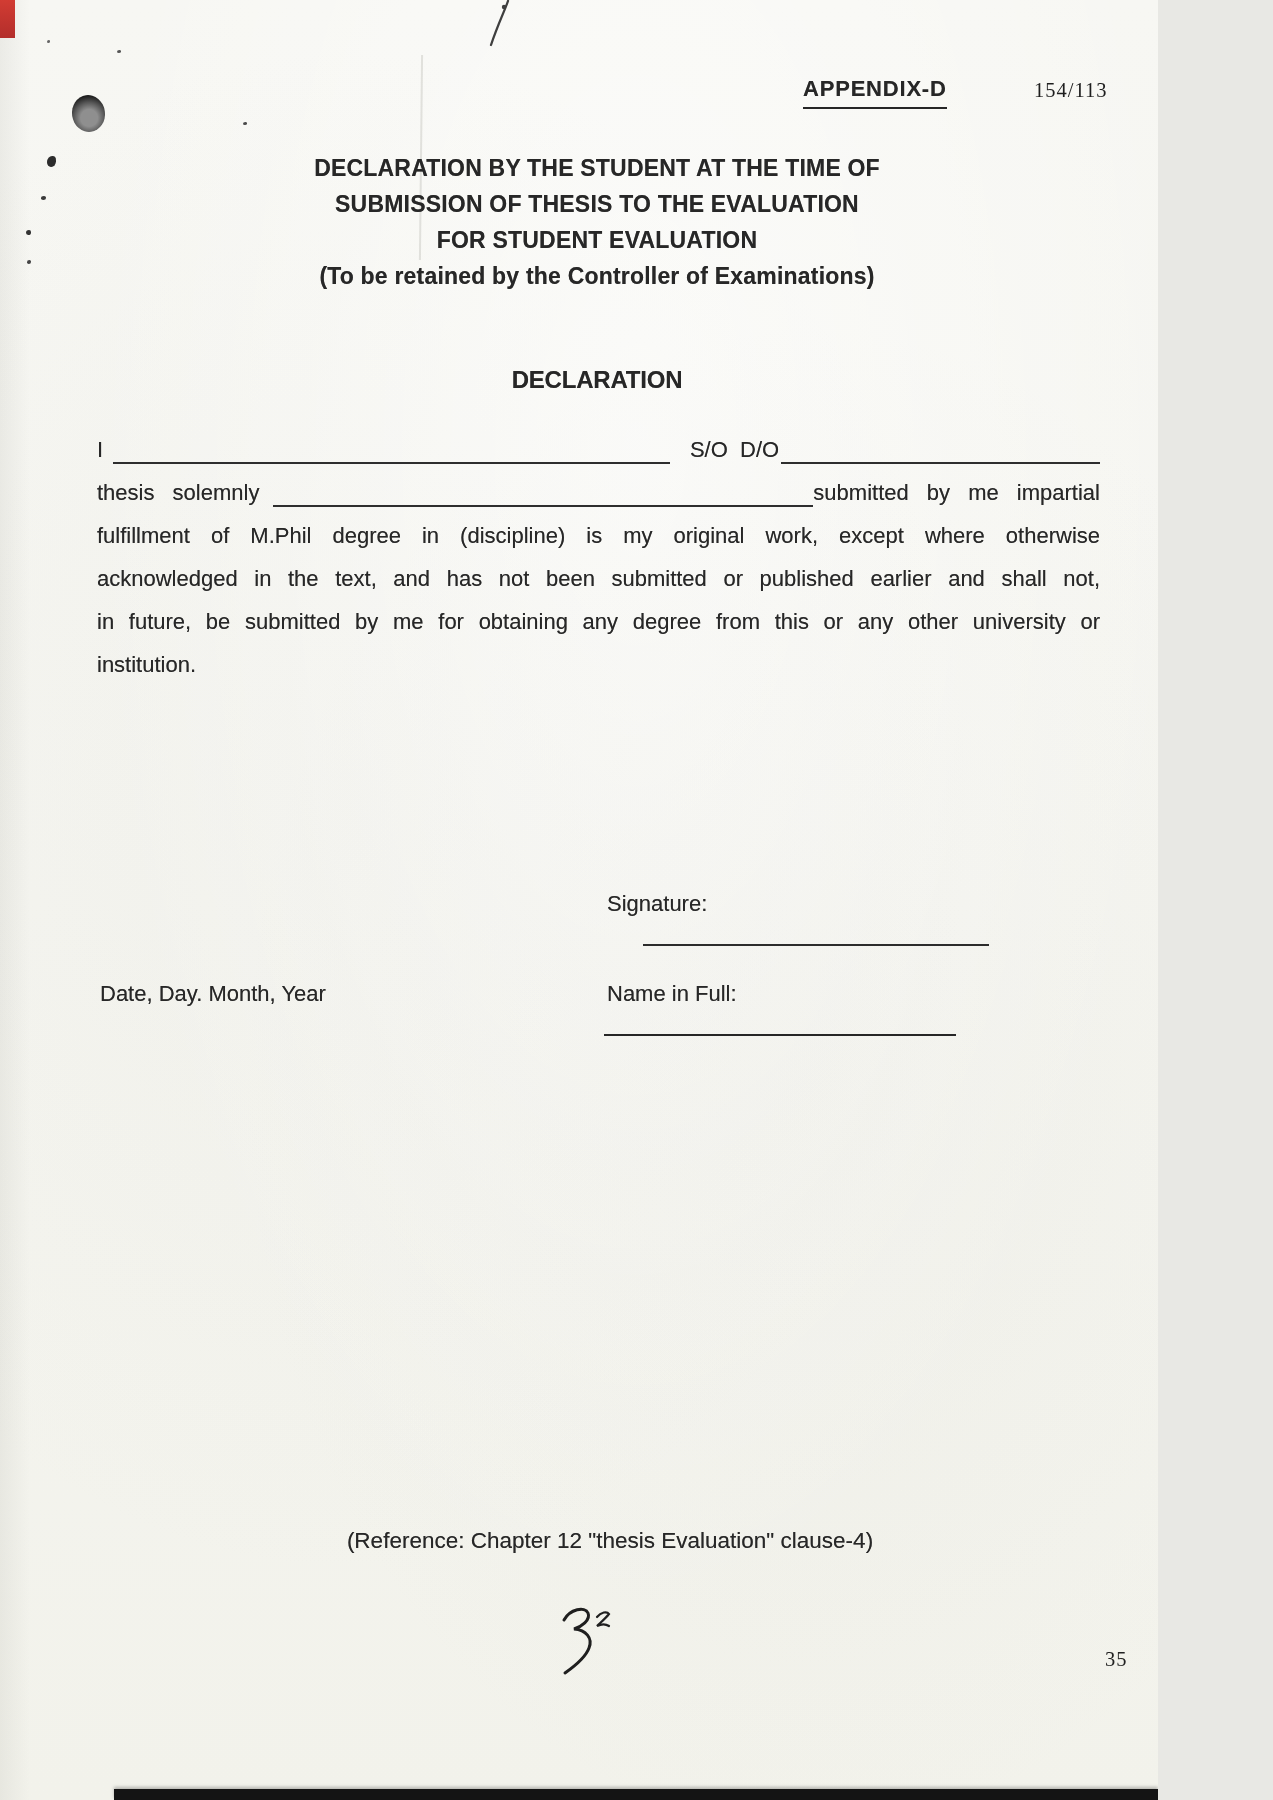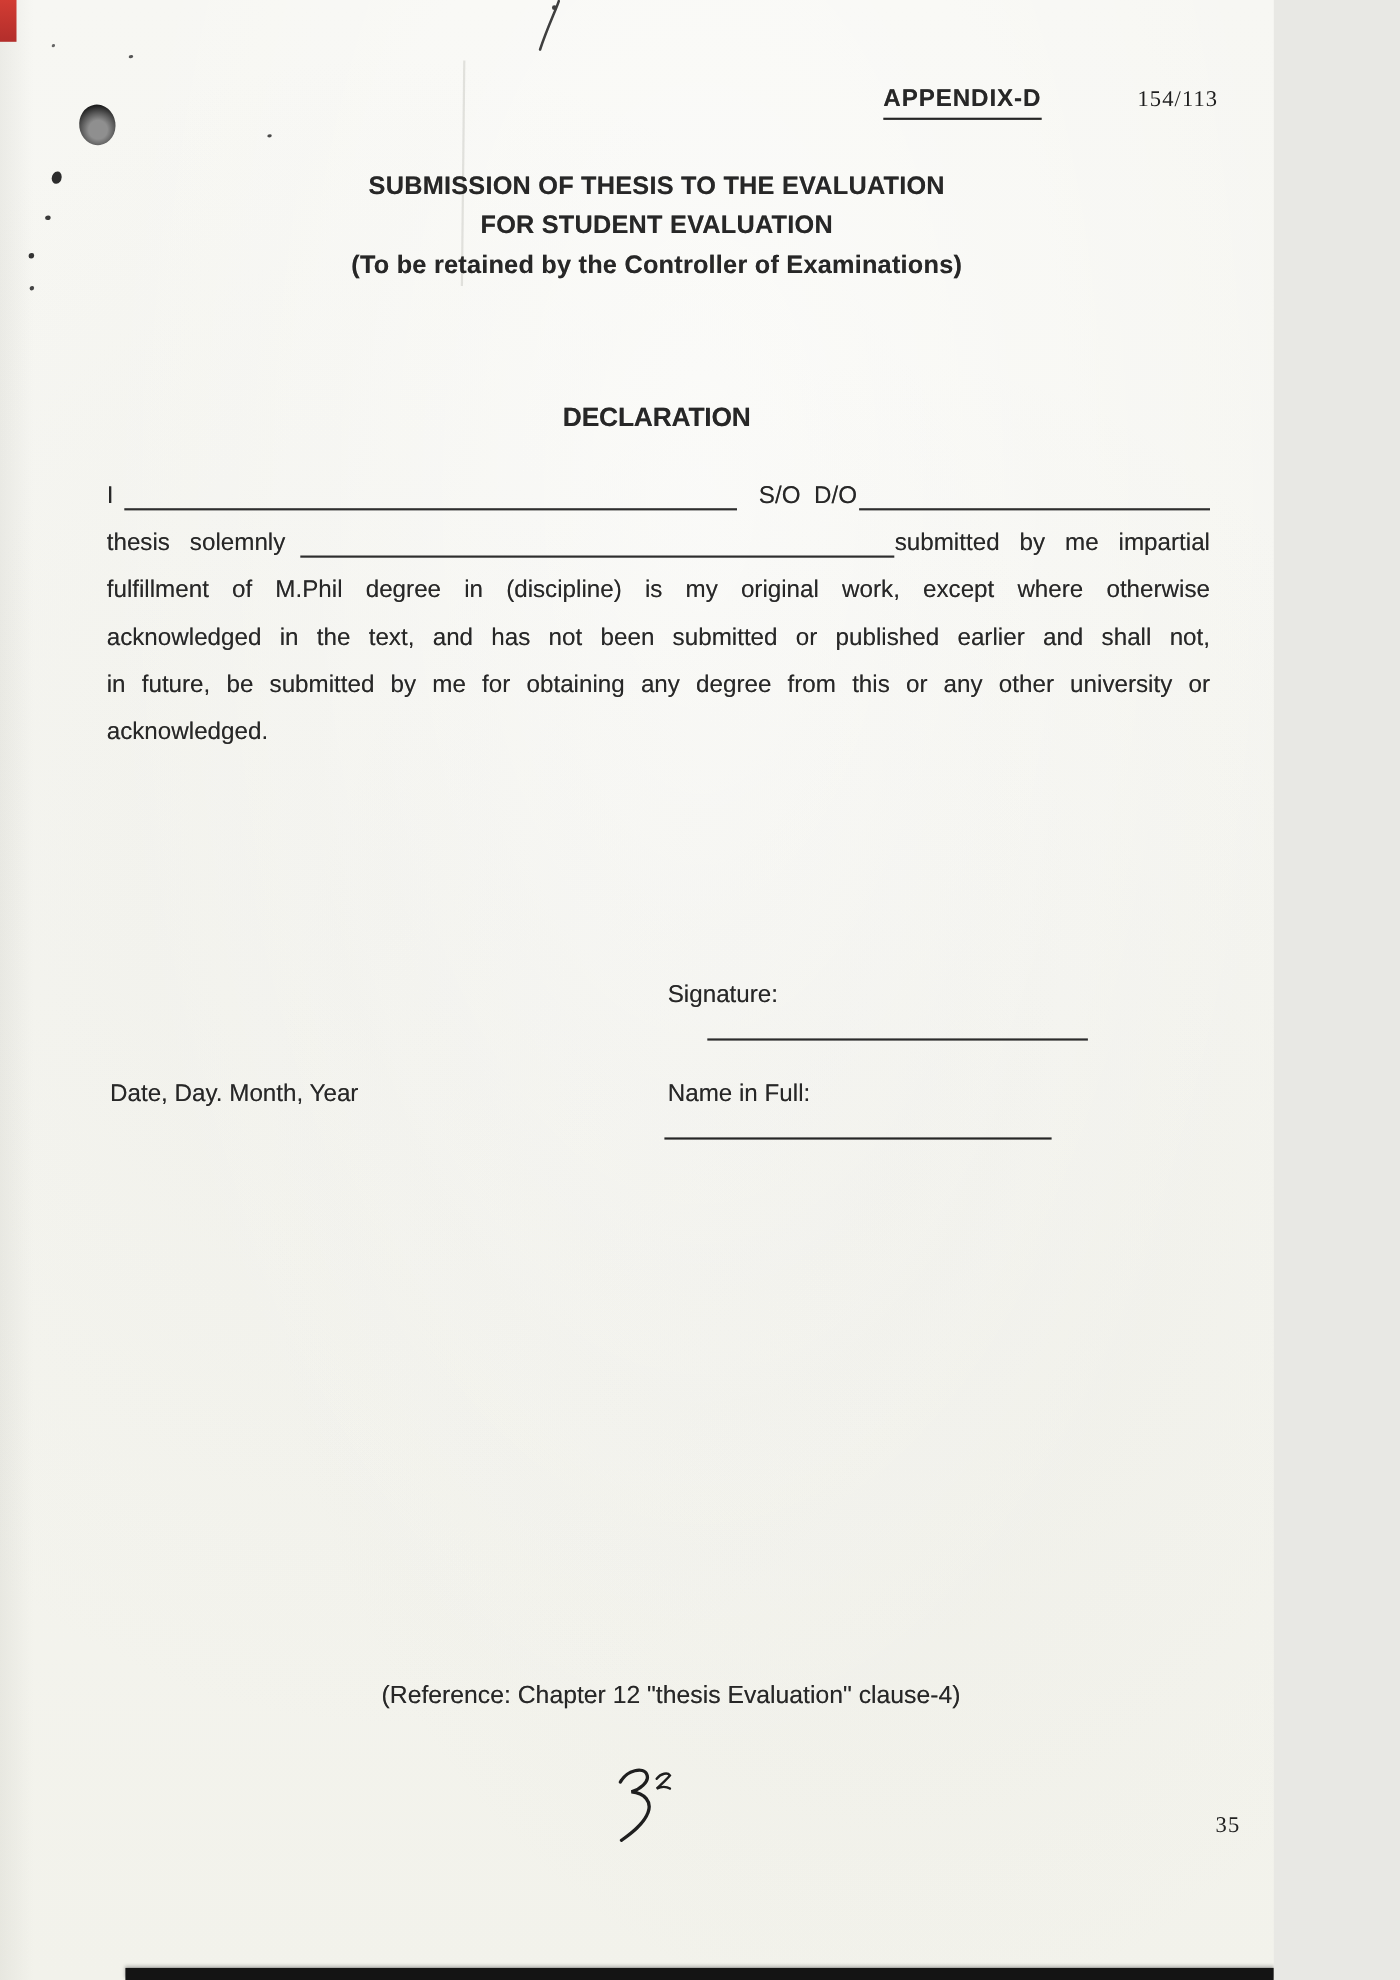--- a/index.html
+++ b/index.html
@@ -96,20 +96,21 @@
 
   <svg class="abs" style="left:478px;top:0;" width="45" height="48" viewBox="0 0 45 48">
     <path d="M30 1 C 27 10, 20 24, 13 45" fill="none" stroke="#3f3f3f" stroke-width="2.3" stroke-linecap="round"></path>
     <circle cx="26" cy="7" r="2.2" fill="#3f3f3f"></circle>
   </svg>
 
   <div class="abs appendix ink">APPENDIX-D</div>
   <div class="abs docnum serif">154/113</div>
 
   <div class="abs titleblock ink">
+    <div>DECLARATION BY THE STUDENT AT THE TIME OF</div>
     <div>SUBMISSION OF THESIS TO THE EVALUATION</div>
     <div>FOR STUDENT EVALUATION</div>
     <div>(To be retained by the Controller of Examinations)</div>
   </div>
 
   <div class="abs decl-heading ink">DECLARATION</div>
 
   <div class="abs para ink">
     <div class="fline flex">
       <span>I</span>
@@ -118,21 +119,21 @@
       <div class="blank b1b"></div>
     </div>
     <div class="fline flex">
       <span class="ws-wide">thesis solemnly</span>
       <div class="blank bthesis"></div>
       <span class="ws-wide">submitted by me impartial</span>
     </div>
     <div class="fline just">fulfillment of M.Phil degree in (discipline) is my original work, except where otherwise</div>
     <div class="fline just">acknowledged in the text, and has not been submitted or published earlier and shall not,</div>
     <div class="fline just">in future, be submitted by me for obtaining any degree from this or any other university or</div>
-    <div class="fline">acknowledged.</div>
+    <div class="fline">institution.</div>
   </div>
 
   <div class="abs sig-label ink">Signature:</div>
   <div class="abs sig-line"></div>
   <div class="abs date-label ink">Date, Day. Month, Year</div>
   <div class="abs name-label ink">Name in Full:</div>
   <div class="abs name-line"></div>
 
   <div class="abs reference ink">(Reference: Chapter 12 "thesis Evaluation" clause-4)</div>
 

